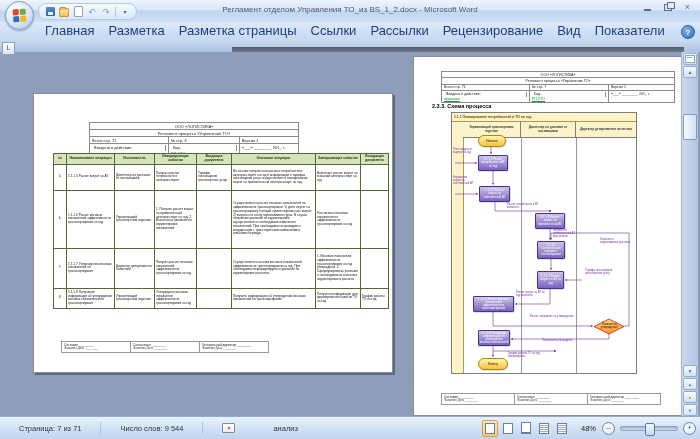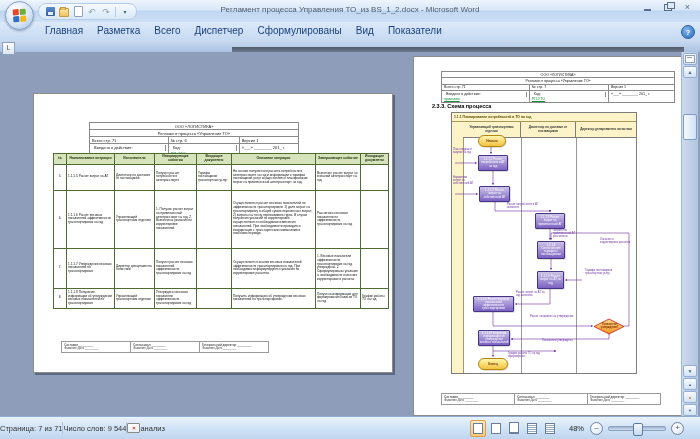--- a/index.html
+++ b/index.html
@@ -33,21 +33,21 @@
   .qat-ic{width:10px;height:10px;display:flex;align-items:center;justify-content:center;font-size:9px;color:#8aa0b8;}
   .ic-save{width:9px;height:9px;background:linear-gradient(#5b8cd0,#2d5d9e);border-radius:1px;position:relative;}
   .ic-save:after{content:"";position:absolute;left:2px;bottom:1px;width:5px;height:3px;background:#e8eef6;}
   .ic-open{width:10px;height:7px;background:linear-gradient(#ffe9a8,#f0c060);border:1px solid #c89a3c;border-radius:1px;position:relative;margin-top:2px;}
   .ic-open:before{content:"";position:absolute;left:0;top:-2px;width:4px;height:2px;background:#f0c060;border:1px solid #c89a3c;border-bottom:none;}
   .ic-new{width:7px;height:9px;background:#fff;border:1px solid #8fa3ba;border-radius:1px;}
   .qat-sep{width:1px;height:10px;background:#b6cce8;}
   
   .tabrow{position:absolute;top:22px;left:0;right:0;height:18px;
     background:linear-gradient(#dce9f9,#c6daf2);display:flex;align-items:center;padding-left:38px;}
-  .rtab{font-size:10px;color:#1b3f7e;padding:3px 7px 4px;white-space:nowrap;}
+  .rtab{font-size:13px;color:#1b3f7e;padding:3px 7px 4px;white-space:nowrap;}
   .help-btn{position:absolute;top:25px;right:5px;width:12px;height:12px;border-radius:50%;
     background:radial-gradient(circle at 35% 30%,#7db1ea,#2f6ec0);color:#fff;font-size:8px;font-weight:bold;
     display:flex;align-items:center;justify-content:center;border:1px solid #2a5ca0;}
   .ribbonstrip{position:absolute;top:40px;left:0;right:0;height:12px;
     background:linear-gradient(#cbdbf0,#aac2e2);border-bottom:1px solid #8fa9cc;}
   .tabstop-box{position:absolute;left:2px;top:42px;width:11px;height:11px;z-index:6;
     background:linear-gradient(#fdfefe,#dce6f0);border:1px solid #8aa3c0;
     font-size:7px;color:#555;line-height:10px;text-align:center;}
   .page-edge-shadow{position:absolute;top:47px;left:232px;width:452px;height:5px;z-index:5;
     background:linear-gradient(#4f5a6b,#6e7a8d);}
@@ -111,44 +111,44 @@
     background:linear-gradient(#f7fafd,#d3e2f4);display:flex;align-items:center;justify-content:center;
     font-size:5px;color:#44698f;box-sizing:border-box;}
   .vs-thumb{position:absolute;left:1px;top:62px;width:14px;height:26px;border:1px solid #7e9cc4;border-radius:2px;
     background:linear-gradient(90deg,#f6fafd,#cfe0f3);box-sizing:border-box;}
   .ruler-ic{width:8px;height:6px;border:1px solid #8fa3ba;background:#fff;position:relative;}
   .ruler-ic:after{content:"";position:absolute;left:1px;top:1px;width:5px;height:1px;background:#8fa3ba;}
   
   .statusbar{position:absolute;bottom:0;left:0;right:0;height:22px;
     background:linear-gradient(#e9f2fc,#cfe2f6 55%,#c0d6ef);border-top:1px solid #8fabd0;
     display:flex;align-items:center;font-size:7.5px;color:#333;z-index:10;}
-  .sb-item{padding:0 0;white-space:nowrap;text-align:center;}
+  .sb-item{padding:0 19px;white-space:nowrap;text-align:center;}
   .sb-sep{width:1px;height:12px;background:#b3c6e0;}
   .spell-ic{width:11px;height:8px;background:linear-gradient(#fff,#e8eef6);border:1px solid #8a8a8a;
     border-radius:1px;position:relative;display:flex;align-items:center;justify-content:center;
     color:#cc3300;font-size:6px;font-weight:bold;line-height:6px;}
-  .sb-right{margin-left:auto;display:flex;align-items:center;gap:2px;padding-right:16px;}
+  .sb-right{margin-left:auto;display:flex;align-items:center;gap:2px;padding-right:4px;}
   .view-btn{width:14px;height:15px;display:flex;align-items:center;justify-content:center;border:1px solid transparent;border-radius:2px;}
   .view-btn.active{border:1px solid #d89f4e;background:linear-gradient(#fde9c2,#f9c878);}
   .vb-ic{width:8px;height:9px;background:#fff;border:1px solid #6b7f99;}
   .vb-ic.web{border-bottom-width:2px;} .vb-ic.outline{background:repeating-linear-gradient(#fff 0 1px,#9ab 1px 2px);}
   .zoom-label{width:24px;text-align:right;padding-right:4px;color:#222;}
   .zoom-btn{width:11px;height:11px;border-radius:50%;border:1px solid #70849e;
     background:radial-gradient(circle at 35% 30%,#ffffff,#dce6f2);display:flex;align-items:center;
     justify-content:center;font-size:8px;color:#44566e;line-height:10px;}
   .zoom-track{position:relative;width:56px;height:3px;border-radius:2px;margin:0 3px;
     background:linear-gradient(#9fb4cf,#cfdded);border:1px solid #8da2bd;}
   .zoom-thumb{position:absolute;left:24px;top:-4px;width:8px;height:11px;border-radius:2px;
     border:1px solid #5a7ca6;background:linear-gradient(#f4f8fc,#c8daf0);}
 </style>
 </head>
 <body>
 
 <div class="titlebar">
-  <div class="title-text">Регламент процесса Управления ТО_из BS_1_2.docx - Microsoft Word</div>
+  <div class="title-text">Регламент отделом Управления ТО_из BS_1_2.docx - Microsoft Word</div>
   <div class="win-controls">
     <span class="win-btn">
         <span class="glyph-min"></span>
       </span>
     <span class="win-btn">
         <span class="glyph-restore"></span>
       </span>
     <span class="win-btn">×</span>
   </div>
 </div>
@@ -172,23 +172,24 @@
     </span>
   <span class="qat-ic">↶</span>
   <span class="qat-ic">↷</span>
   <span class="qat-sep"></span>
   <span class="qat-ic" style="font-size:6px;color:#44698f">▾</span>
 </div>
 
 <div class="tabrow">
   <span class="rtab">Главная</span>
   <span class="rtab">Разметка</span>
-  <span class="rtab">Всего</span>
-  <span class="rtab">Диспетчер</span>
-  <span class="rtab">Сформулированы</span>
+  <span class="rtab">Разметка страницы</span>
+  <span class="rtab">Ссылки</span>
+  <span class="rtab">Рассылки</span>
+  <span class="rtab">Рецензирование</span>
   <span class="rtab">Вид</span>
   <span class="rtab">Показатели</span>
 </div>
 <div class="help-btn">?</div>
 <div class="ribbonstrip"></div>
 <div class="tabstop-box">L</div>
 <div class="page-edge-shadow"></div>
 
 <div class="docarea">
 

